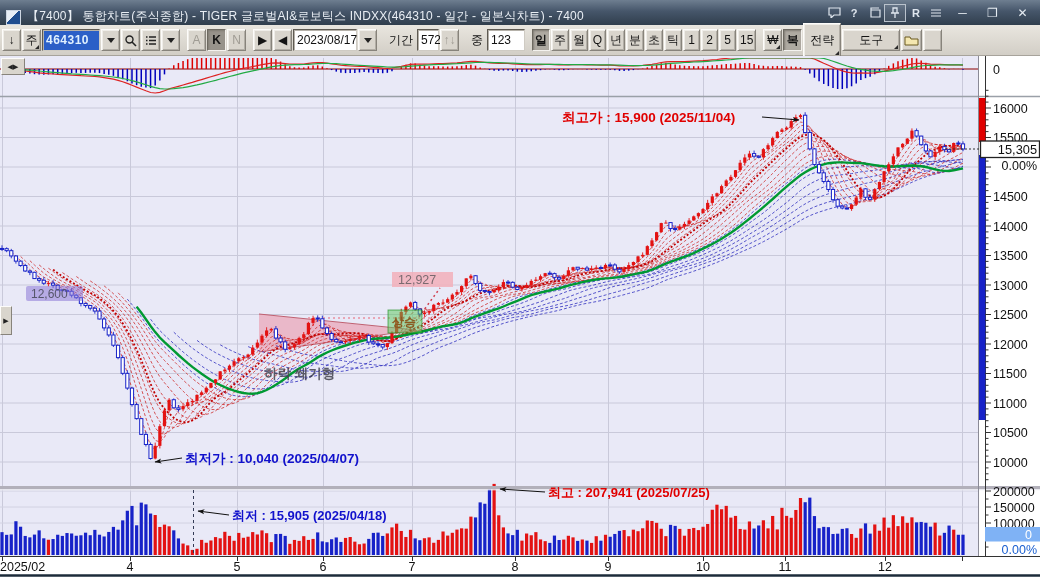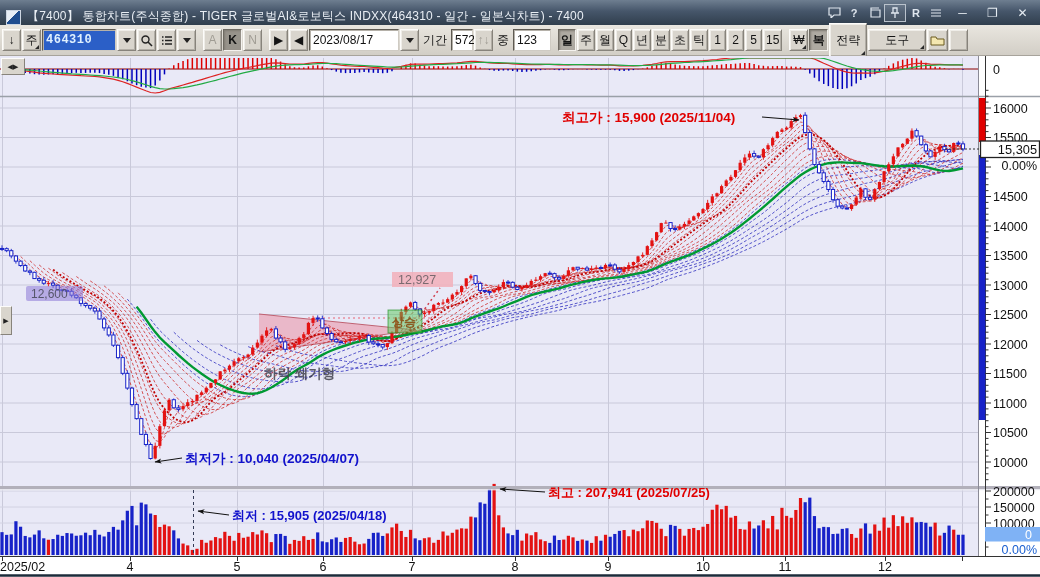--- a/index.html
+++ b/index.html
@@ -30,25 +30,25 @@
     display:flex;align-items:center;justify-content:center;font-size:12px;color:#141414;
     position:relative;flex:0 0 auto;}
   .btn.pressed{background:#aeaaa2;border-color:#6e6a62 #f4f2ee #f4f2ee #6e6a62;
     box-shadow:inset 1px 1px 2px #807c74;font-weight:bold;}
   .btn.disabled{color:#a09c94;}
   .corner::after{content:"";position:absolute;right:1px;bottom:1px;
     border-left:4px solid transparent;border-bottom:4px solid #2a2a2a;}
   .tinput{box-sizing:border-box;height:22px;background:#fff;border:1px solid;
     border-color:#5e5a52 #cfcbc3 #cfcbc3 #5e5a52;box-shadow:inset 1px 1px 0 #b5b1a9;
     font-size:12px;display:flex;align-items:center;padding:0 3px;flex:0 0 auto;color:#111;}
-  .code-box{width:74px;font-family:Liberation Mono, monospace;font-weight:bold;
+  .code-box{width:58px;font-family:Liberation Sans, sans-serif;font-weight:bold;
     background:#2b5fc7;color:#dff0ff;justify-content:flex-start;letter-spacing:.5px;}
   .combo-arrow{width:16px;height:22px;}
   .combo-arrow::before{content:"";border:4px solid transparent;border-top:5px solid #222;margin-top:5px;}
-  .tb-label{font-size:12px;color:#111;padding:0 3px;flex:0 0 auto;}
+  .tb-label{font-size:12px;color:#111;padding:0 3px;flex:0 0 auto;margin-left:8px;}
   .gap{width:5px;flex:0 0 auto;}
   .name-box{width:128px;position:relative;justify-content:flex-start;overflow:hidden;}
   .badges{position:absolute;right:14px;top:2px;display:flex;}
   .badge{width:15px;height:15px;margin-left:-2px;background:rgba(96,100,112,.72);
     color:#fff;font-size:10px;display:flex;align-items:center;justify-content:center;border-radius:2px;}
   
   #chart{position:absolute;left:0;top:56px;width:1040px;height:521px;background:#e9e9f7;}
   .mini-btn{position:absolute;background:#d9d5cd;border:1px solid;
     border-color:#fdfcfa #87837b #87837b #fdfcfa;display:flex;align-items:center;
     justify-content:center;font-size:7px;color:#222;z-index:5;}
@@ -105,21 +105,21 @@
       </svg>
   </div>
   <div class="btn combo-arrow"></div>
   <div class="gap"></div>
   <div class="btn disabled">A</div>
   <div class="btn pressed" style="background:#97938b">K</div>
   <div class="btn disabled">N</div>
   <div class="gap"></div>
   <div class="btn">▶</div>
   <div class="btn">◀</div>
-  <div class="tinput" style="width:90px">2023/08/17</div>
+  <div class="tinput" style="width:64px">2023/08/17</div>
   <div class="btn combo-arrow"></div>
   <div class="tb-label">기간</div>
   <div class="tinput" style="width:22px">572</div>
   <div class="btn disabled">↑↓</div>
   <div class="tb-label">중</div>
   <div class="tinput" style="width:38px">123</div>
   <div class="gap"></div>
   <div style="display:flex;gap:1px" id="periodGroup">
       <div class="btn pressed" style="min-width: 17px;">일</div>
       <div class="btn" style="min-width: 17px;">주</div>

